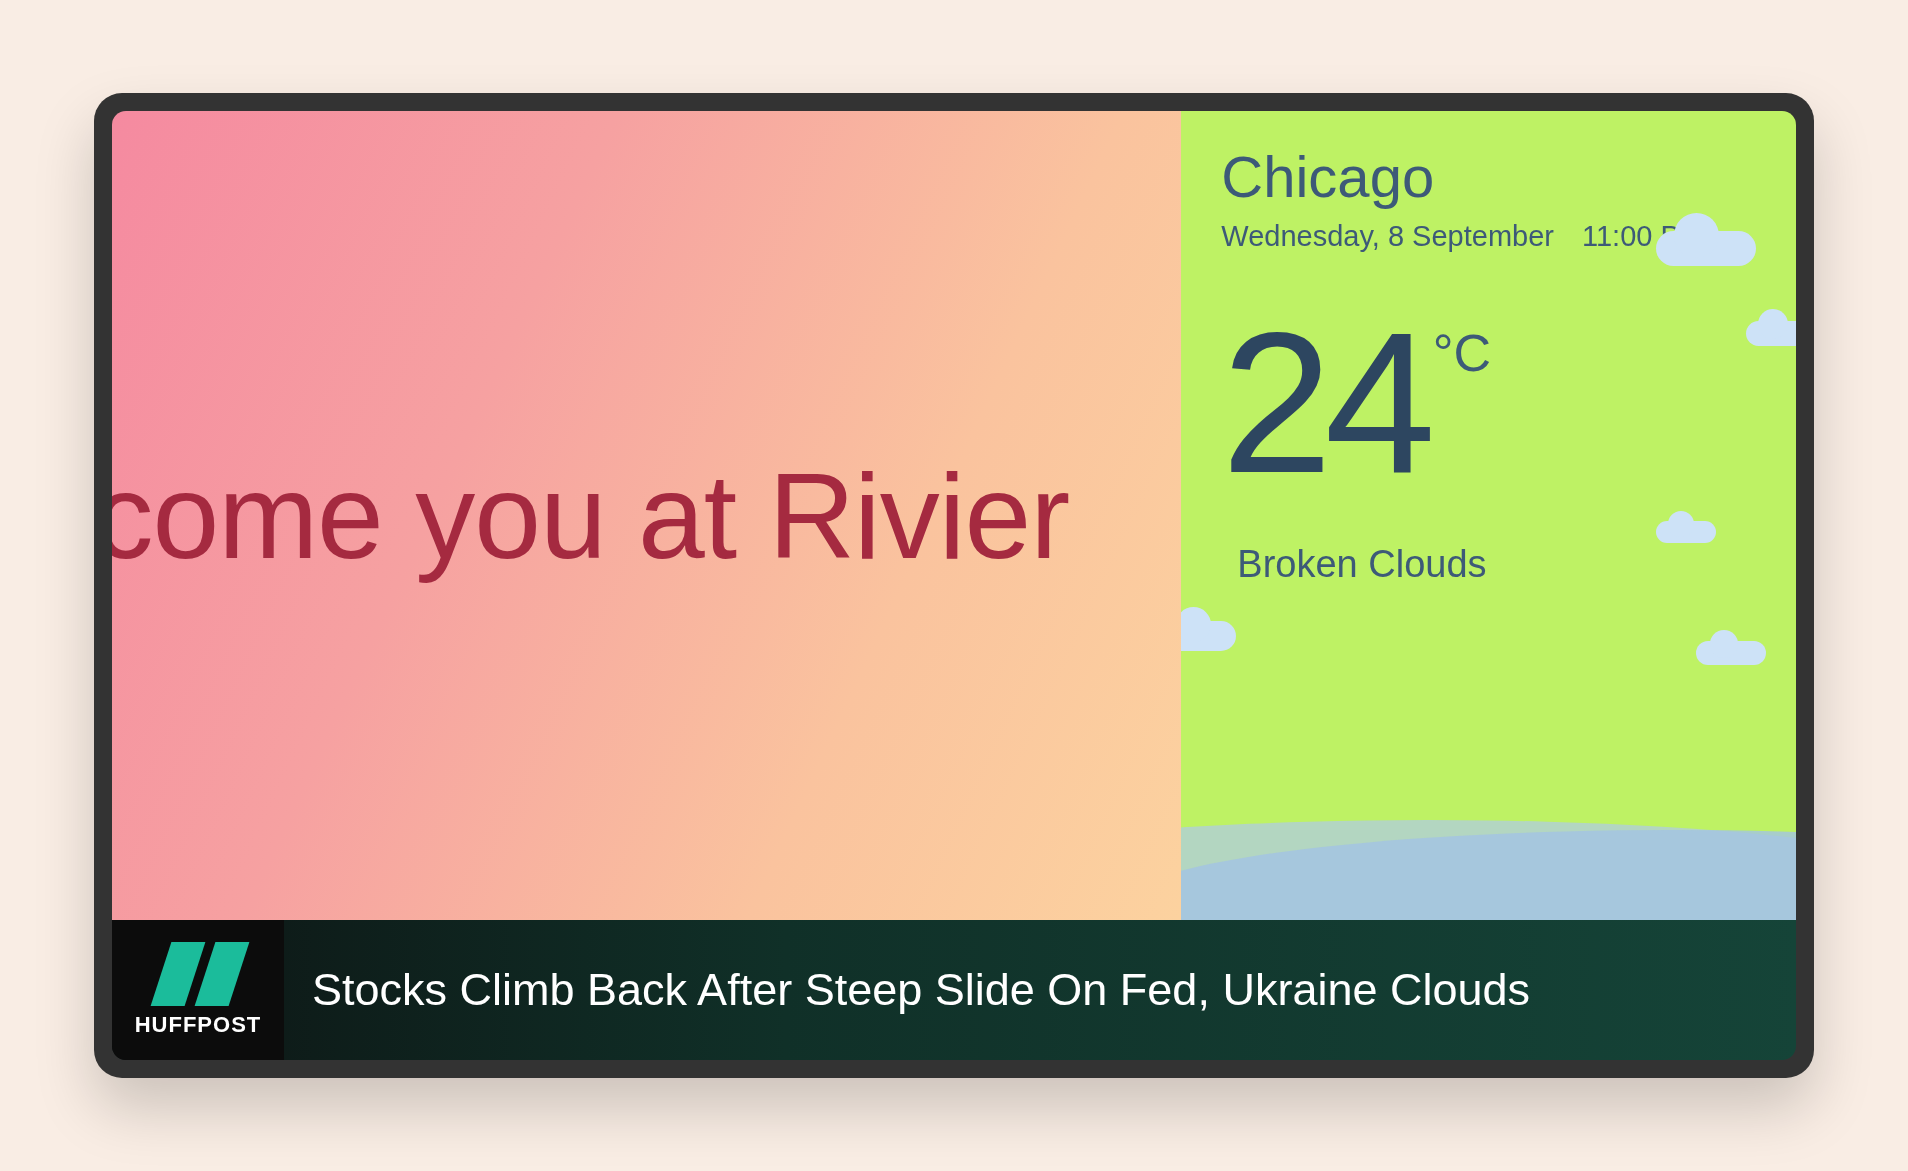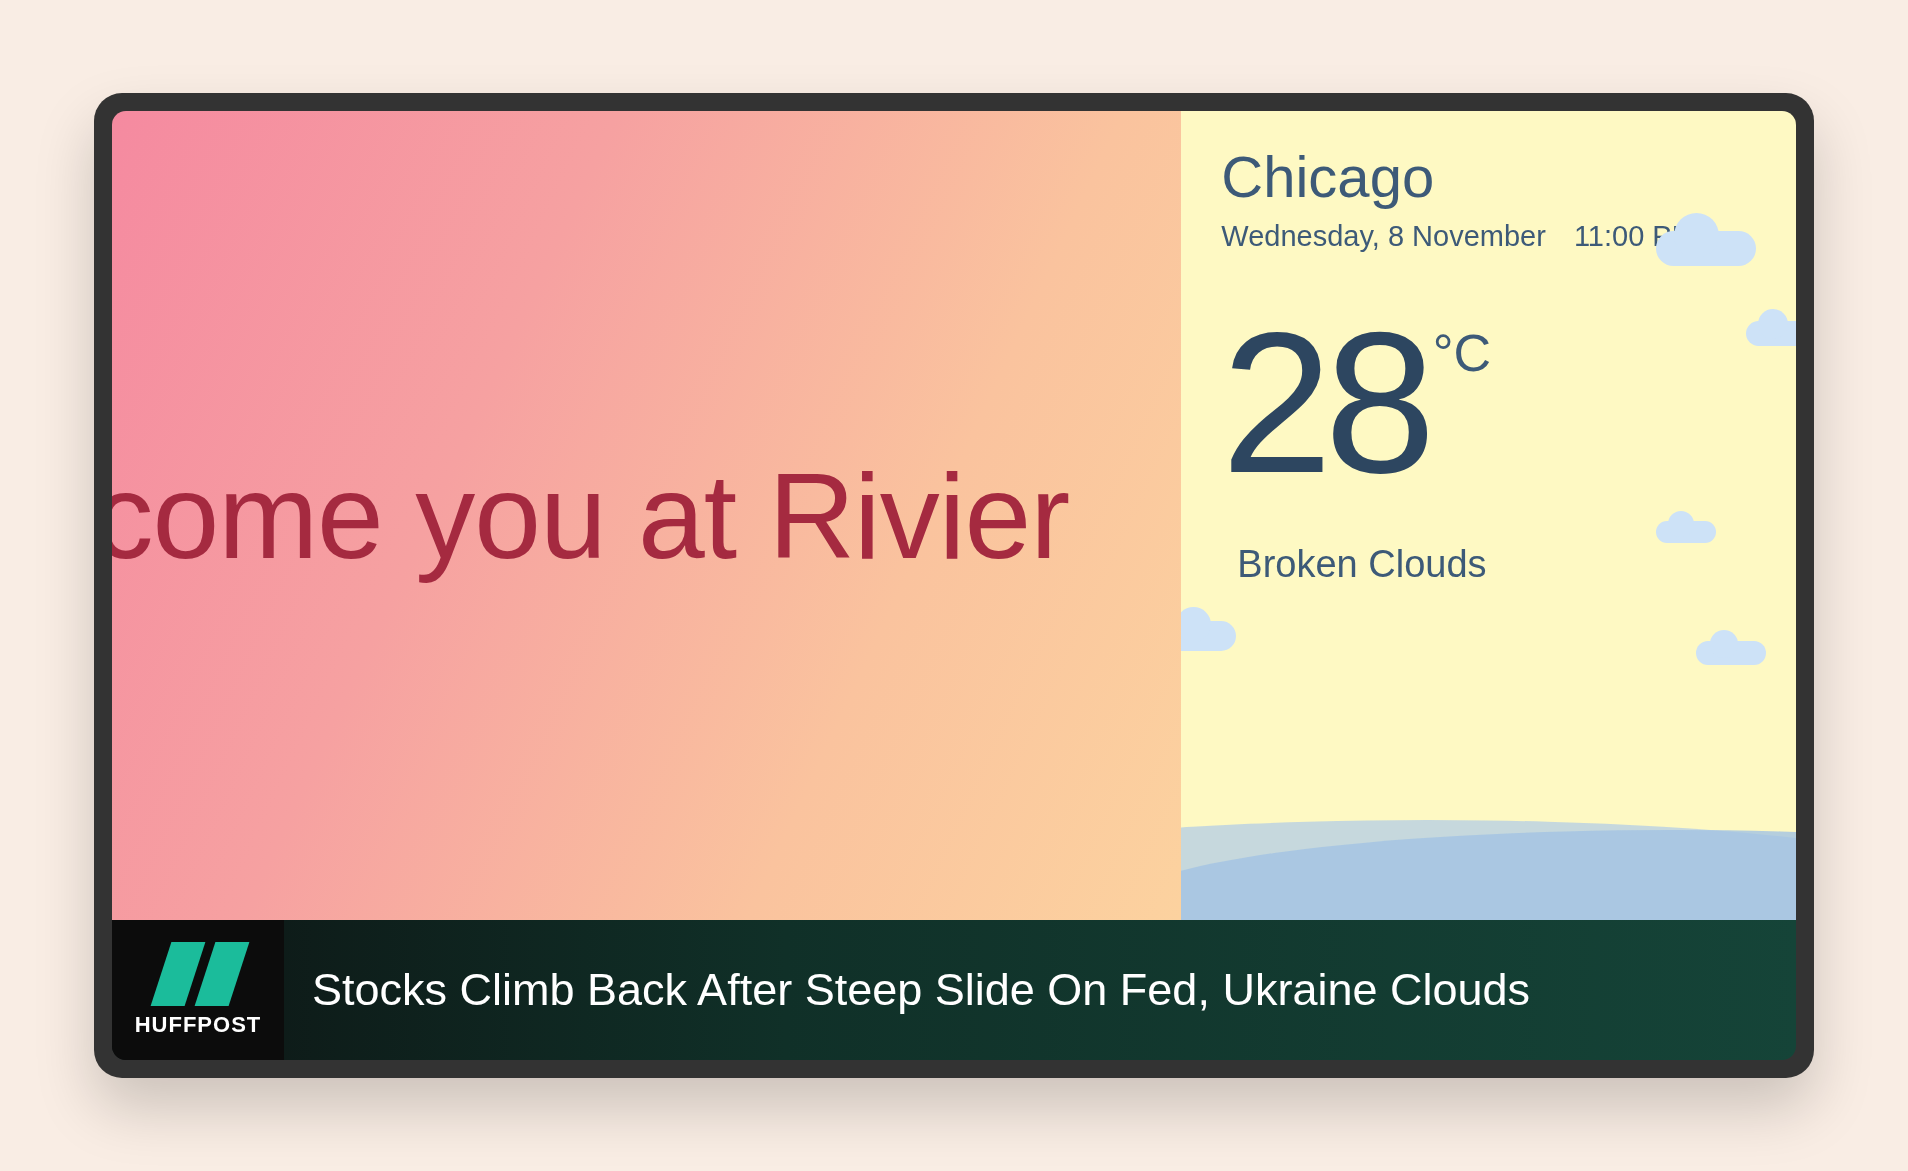--- a/index.html
+++ b/index.html
@@ -57,21 +57,21 @@
       font-size: 120px;
       font-weight: 400;
       color: #a52a40;
       white-space: nowrap;
       margin-left: -110px;
       letter-spacing: -1px;
     }
 
     .weather-panel {
       flex: 0 0 36.5%;
-      background: #fef9c3;
+      background: #bef264;
       position: relative;
       padding: 32px 40px;
       overflow: hidden;
     }
 
     .weather-city {
       font-size: 58px;
       font-weight: 400;
       color: #3d5a78;
       margin-bottom: 10px;
@@ -313,26 +313,26 @@
 
       <div class="weather-panel">
         <div class="cloud cloud1"></div>
         <div class="cloud cloud2"></div>
         <div class="cloud cloud3"></div>
         <div class="cloud cloud4"></div>
         <div class="cloud cloud5"></div>
 
         <div class="weather-city">Chicago</div>
         <div class="weather-dateline">
-          <div class="weather-date">Wednesday, 8 November</div>
+          <div class="weather-date">Wednesday, 8 September</div>
           <div class="weather-time">11:00 PM</div>
         </div>
 
         <div class="weather-temp-wrap">
-          <div class="weather-temp">28</div>
+          <div class="weather-temp">24</div>
           <div class="weather-unit">°C</div>
         </div>
 
         <div class="weather-condition">Broken Clouds</div>
 
         <div class="hills">
           <div class="hill hill1"></div>
           <div class="hill hill2"></div>
         </div>
       </div>

